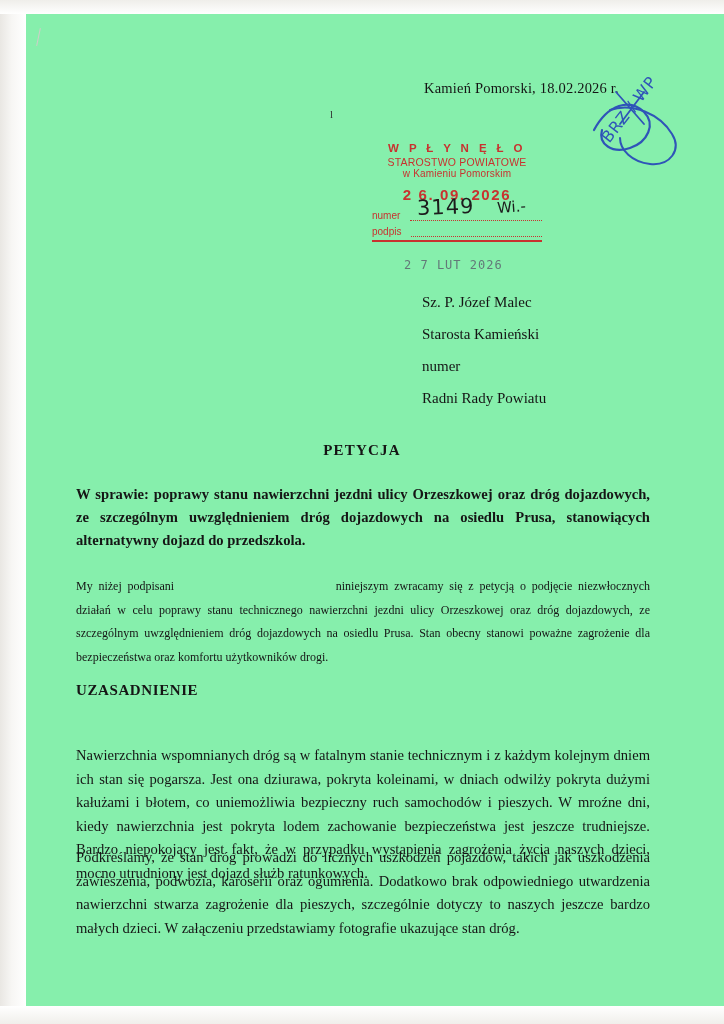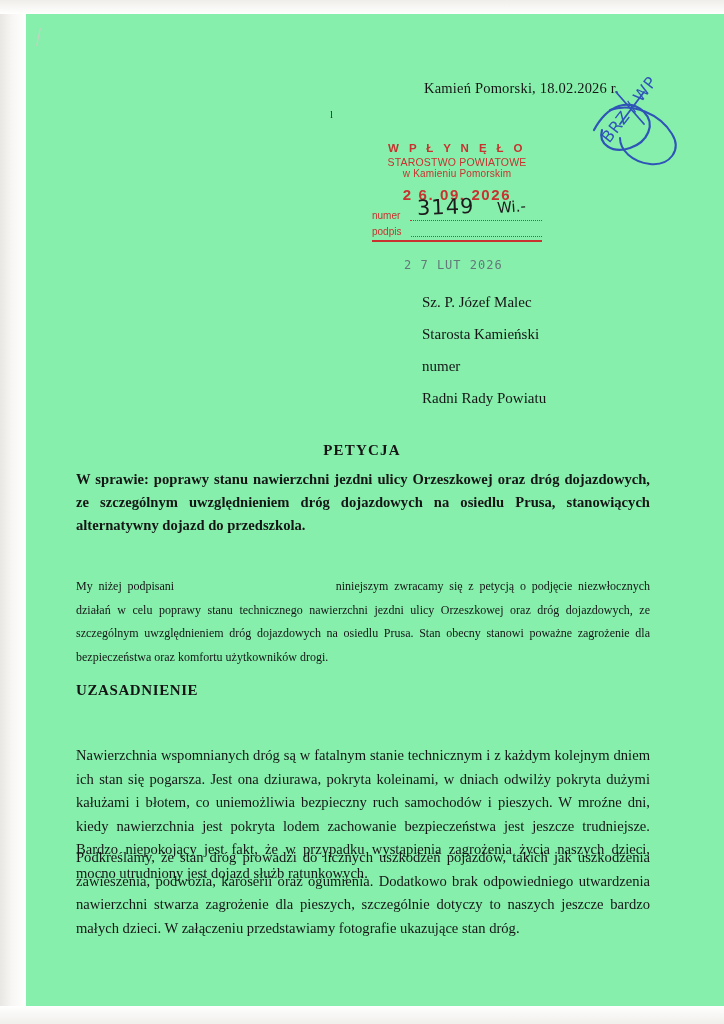--- a/index.html
+++ b/index.html
@@ -187,21 +187,21 @@
     text-align: center;
     font-size: 15px;
     font-weight: bold;
     letter-spacing: 1.2px;
   }
 
   .subject {
     position: absolute;
     left: 76px;
     right: 74px;
-    top: 468px;
+    top: 483px;
     font-size: 14.6px;
     font-weight: bold;
     line-height: 23px;
     text-align: justify;
   }
 
   .body-1 {
     position: absolute;
     left: 76px;
     right: 74px;

